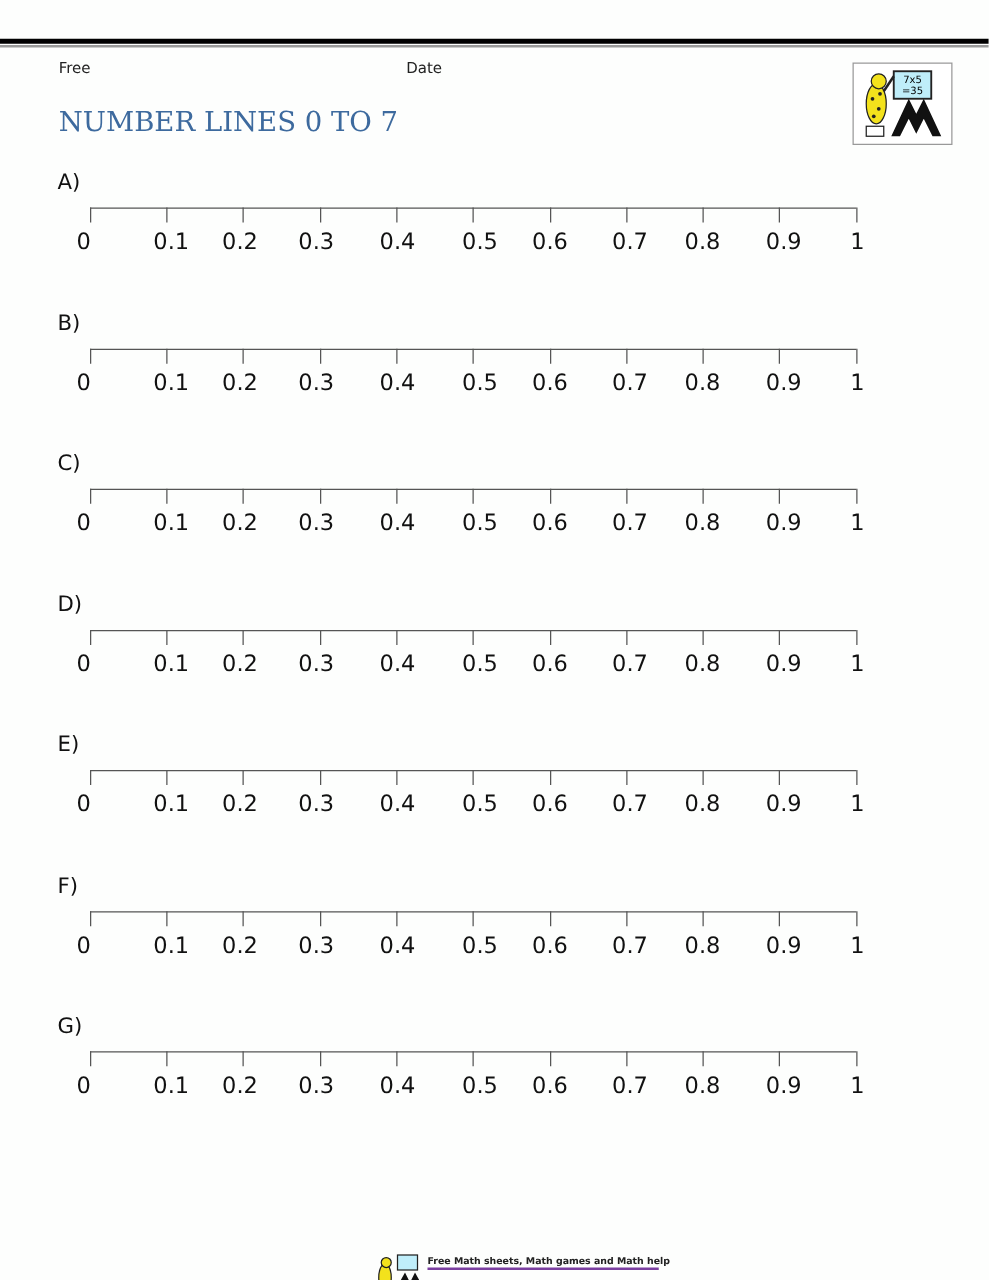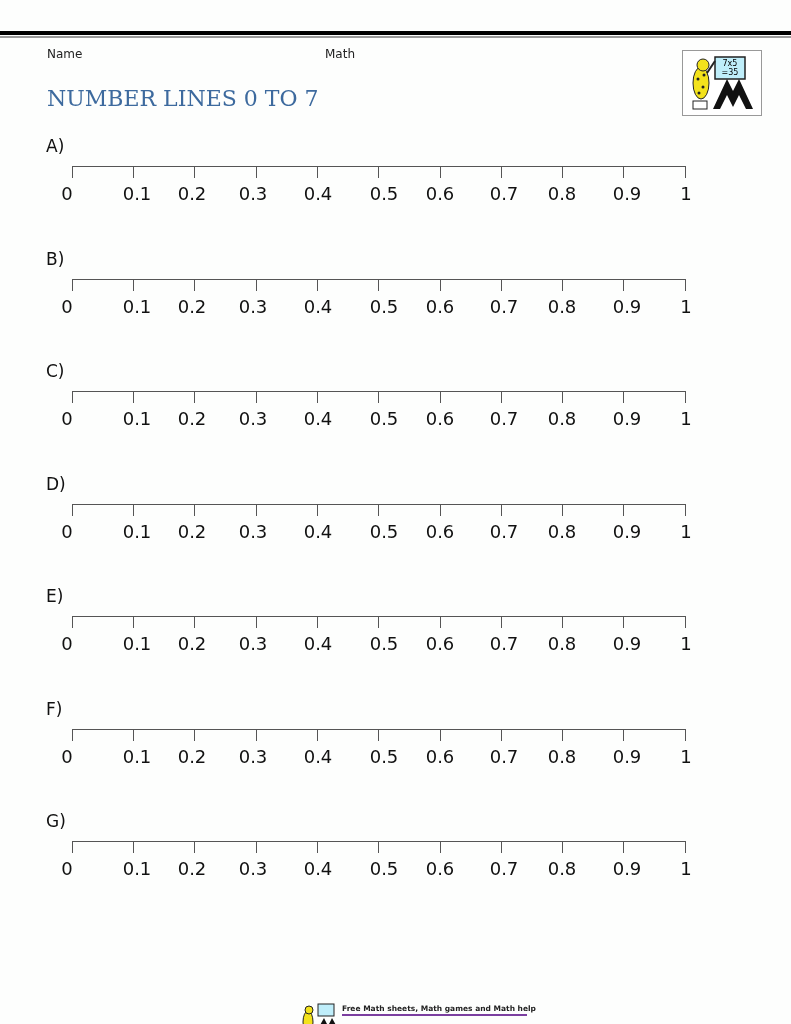--- a/index.html
+++ b/index.html
@@ -18,22 +18,22 @@
   .footer-text{position:absolute;left:44px;top:2px;font-size:7.5px;font-weight:bold;color:#222;white-space:nowrap;}
   .footer-bar{position:absolute;left:44px;top:12px;width:185px;height:2px;background:#7b3fa0;}
   .footer-brand{position:absolute;left:26px;top:15px;font-size:15px;font-weight:bold;font-style:italic;letter-spacing:0.5px;color:#111;white-space:nowrap;}
 </style>
 </head>
 <body>
 
 <div class="topbar"></div>
 <div class="topbar2"></div>
 
-<span class="lbl-small" style="left:47px">Name</span>
-<span class="lbl-small" style="left:325px">Math</span>
+<span class="lbl-small" style="left:47px">Free</span>
+<span class="lbl-small" style="left:325px">Date</span>
 <div class="title">NUMBER LINES 0 TO 7</div>
 
 <div class="logo">
   <svg width="78" height="64" viewBox="0 0 78 64">
     <rect x="32" y="6" width="30" height="22" fill="#bfeefa" stroke="#222" stroke-width="1.5"></rect>
     <text x="47" y="15" font-size="8" text-anchor="middle" font-family="DejaVu Sans, sans-serif">7x5</text>
     <text x="47" y="24" font-size="8" text-anchor="middle" font-family="DejaVu Sans, sans-serif">=35</text>
     <path d="M30 58 L44 28 L50 40 L56 28 L70 58 L63 58 L56 44 L50 56 L44 44 L37 58 Z" fill="#111"></path>
     <ellipse cx="18" cy="32" rx="8" ry="16" fill="#f3e21c" stroke="#222"></ellipse>
     <circle cx="20" cy="14" r="6" fill="#f3e21c" stroke="#222"></circle>

